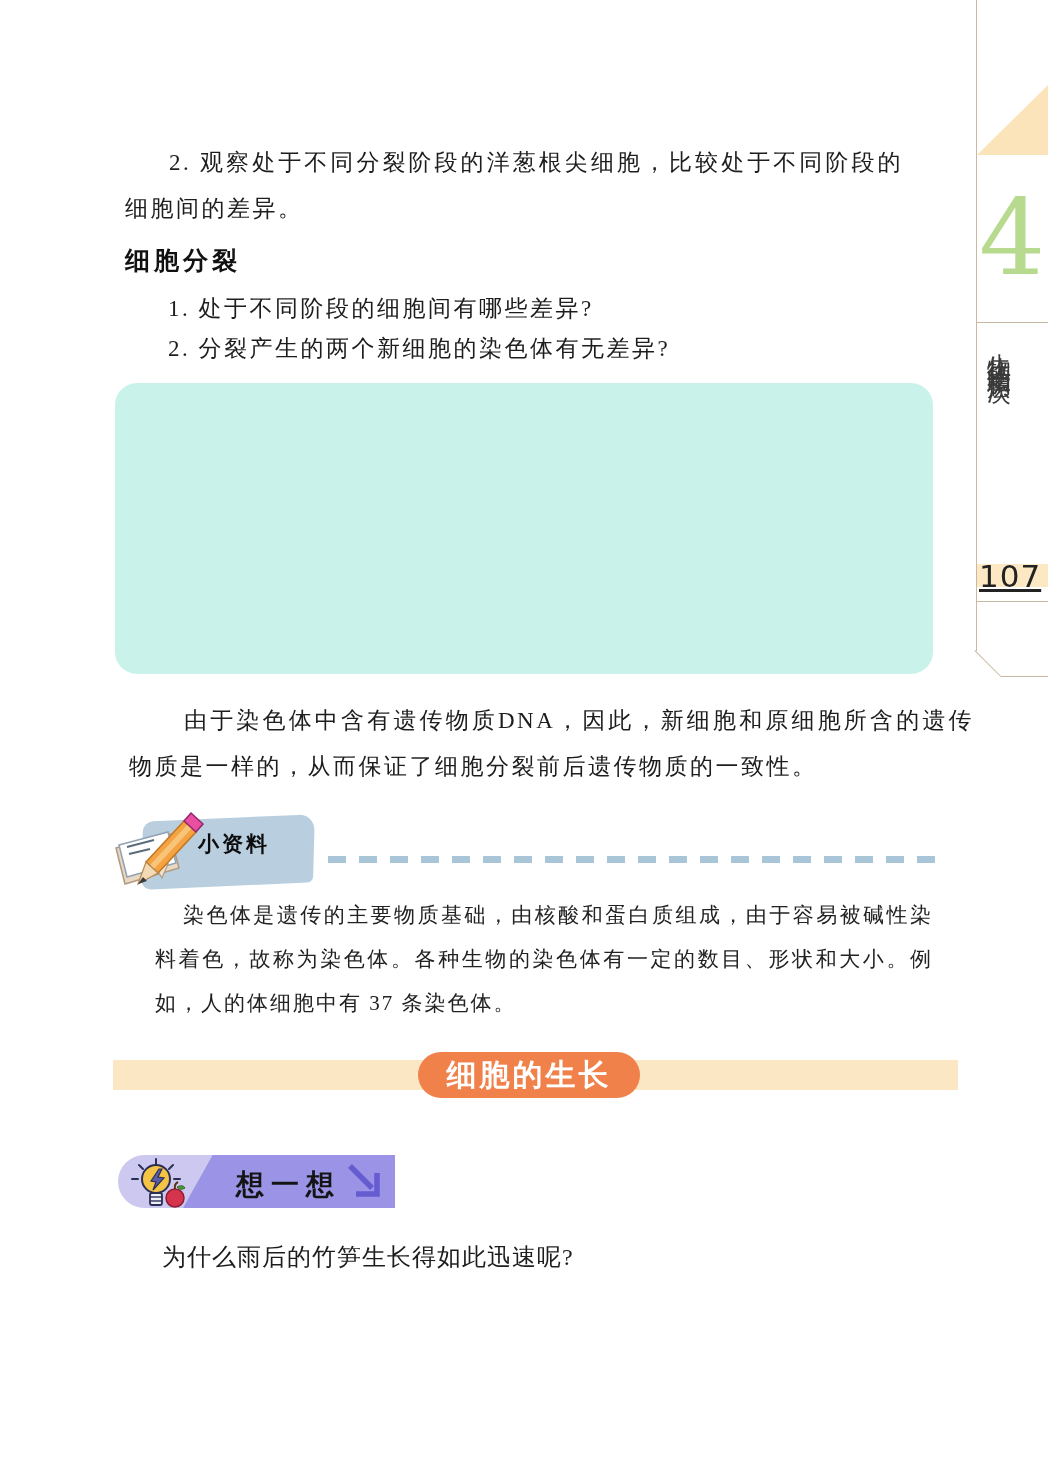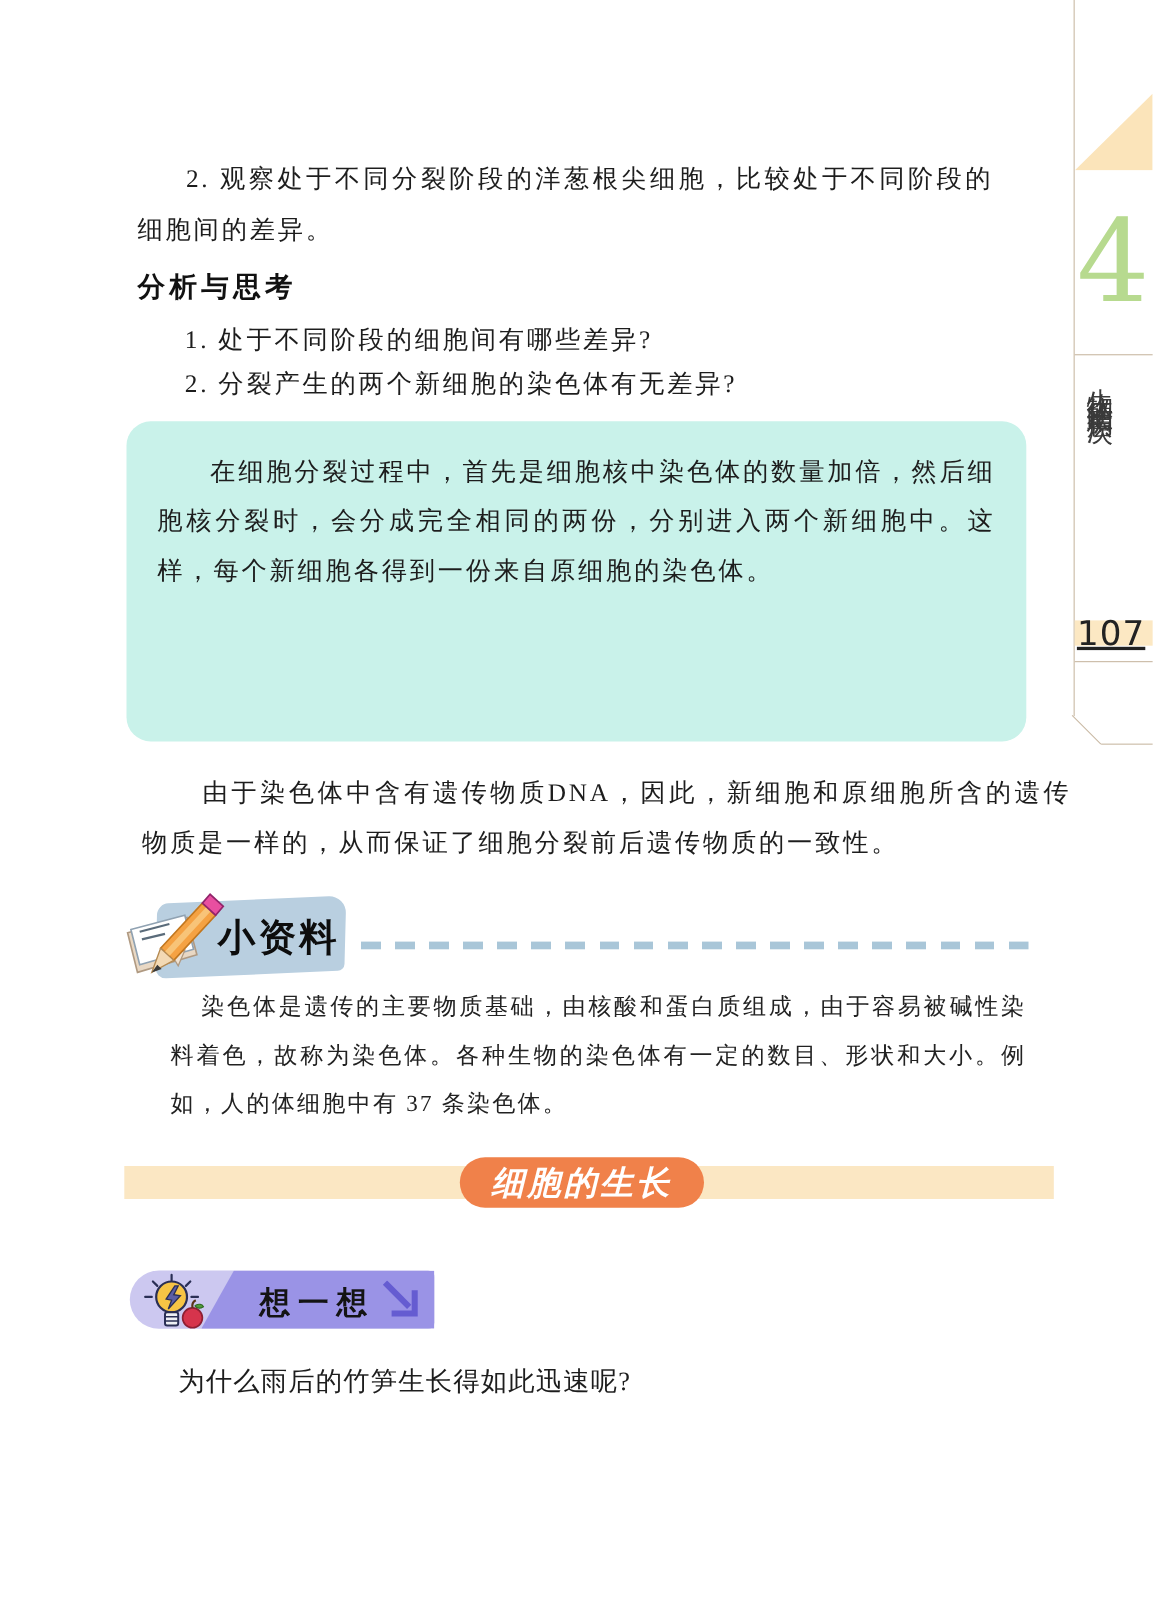--- a/index.html
+++ b/index.html
@@ -36,38 +36,38 @@
   
   .info-shape {
     left:142px; top:818px; width:172px; height:68px;
     background:#b9cfe0;
     border-radius:10px 16px 6px 10px;
     transform:rotate(-2.5deg) skewX(-4deg);
   }
   .info-label {
     left:198px; top:830px;
     font-family:Liberation Serif, serif;
-    font-weight:bold; font-size:34px; letter-spacing:3px; color:#0d0d0d;
+    font-weight:bold; font-size:21px; letter-spacing:3px; color:#0d0d0d;
   }
   .info-dashes {
     left:328px; top:856px; width:607px; height:7px;
     background:repeating-linear-gradient(90deg,#a9c6d8 0 18px,transparent 18px 31px);
   }
   .info-text { left:155px; top:893px; width:778px; font-size:21px; letter-spacing:2px; line-height:44px; text-align:justify; text-indent:28px; color:#222; }
 
   
   .banner-band { left:113px; top:1060px; width:845px; height:30px; background:#fbe7c3; }
   .banner-pill {
     left:418px; top:1052px; width:222px; height:46px;
     background:#f0814a; border-radius:23px;
     display:flex; align-items:center; justify-content:center;
   }
   .banner-pill span {
     font-family:"Liberation Sans","DejaVu Sans",sans-serif;
-    font-weight:bold; font-size:30px; letter-spacing:3px; color:#ffffff;font-style:italic;
+    font-weight:bold; font-size:30px; letter-spacing:3px; color:#ffffff;
   }
 
   
   .think-badge { left:118px; top:1155px; width:277px; height:53px; }
   .think-light { position:absolute; inset:0; background:#ccc8f0; border-radius:27px 6px 6px 27px; }
   .think-dark {
     position:absolute; left:65px; top:0; width:212px; height:53px;
     background:#9a93e6;
     clip-path:polygon(14% 0, 100% 0, 100% 100%, 0 100%);
   }
@@ -105,27 +105,26 @@
     left:979px; top:558px; width:62px;
     font-family:"DejaVu Sans","Liberation Sans",sans-serif;
     font-size:31px; letter-spacing:1px; color:#222;text-decoration:underline;
   }
 </style>
 </head>
 <body>
 
 <p class="abs cn-body activity-para">2. 观察处于不同分裂阶段的洋葱根尖细胞，比较处于不同阶段的细胞间的差异。</p>
 
-<h3 class="abs analysis-heading">分析与思考</h3>
+<h3 class="abs analysis-heading">细胞分裂</h3>
 
 <p class="abs cn-body q1">1. 处于不同阶段的细胞间有哪些差异?</p>
 <p class="abs cn-body q2">2. 分裂产生的两个新细胞的染色体有无差异?</p>
 
 <div class="abs def-box">
-  <p>在细胞分裂过程中，首先是细胞核中染色体的数量加倍，然后细胞核分裂时，会分成完全相同的两份，分别进入两个新细胞中。这样，每个新细胞各得到一份来自原细胞的染色体。</p>
 </div>
 
 <p class="abs cn-body body-para">由于染色体中含有遗传物质DNA，因此，新细胞和原细胞所含的遗传物质是一样的，从而保证了细胞分裂前后遗传物质的一致性。</p>
 
 <div class="abs info-shape"></div>
 
 <svg class="abs" style="left:110px; top:806px;" width="100" height="92" viewBox="0 0 100 92">
 
   <polygon points="6,42 60,28 69,62 15,78" fill="#e9d8c4" stroke="#b09a82" stroke-width="1.5"></polygon>
 

